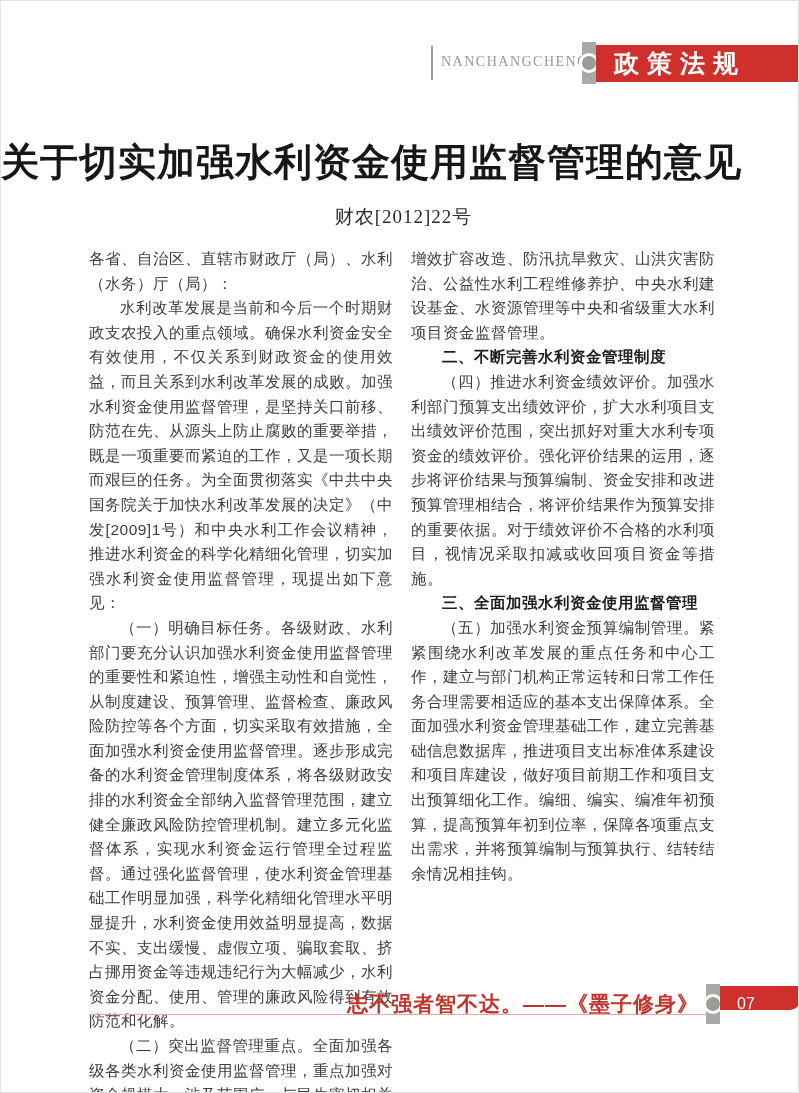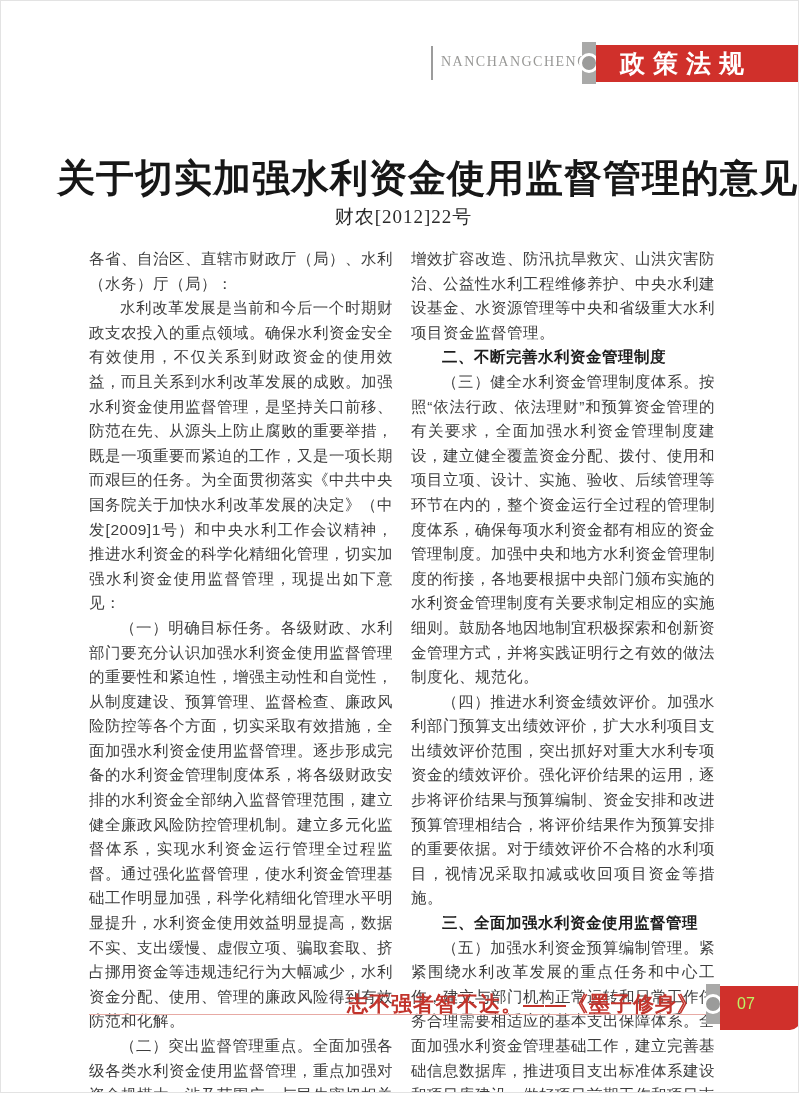--- a/index.html
+++ b/index.html
@@ -35,29 +35,29 @@
   }
   .hdr-connector { left: 581px; top: 41px; height: 42px; }
   .hdr-redbox {
     position: absolute; left: 595px; top: 44px;
     width: 204px; height: 37px;
     background: #d0302b;
     color: #ffffff;
     font-size: 25px; font-weight: bold;
     letter-spacing: 8px;
     line-height: 37px;
-    padding-left: 24px;
+    padding-left: 18px;
     box-sizing: border-box;
     font-family: "Liberation Sans", sans-serif;
   }
 
   
   .title {
-    position: absolute; top: 152px; left: 0; width: 100%;
-    text-align: right;
+    position: absolute; top: 136px; left: 0; width: 100%;
+    text-align: left;
     font-family: "Liberation Serif", serif;
     font-weight: 900;
     font-size: 38px;
     color: #171717;
     letter-spacing: 1px;
   }
   .doc-number {
     position: absolute; top: 203px; left: 4px; width: 100%;
     text-align: center;
     font-family: "Liberation Serif", serif;
@@ -91,24 +91,24 @@
     width: 617px; height: 1px; background: #e7aaa4;
   }
   .footer-quote {
     position: absolute; top: 989px; right: 99px;
     font-size: 21px; font-weight: bold;
     color: #c2342c; letter-spacing: 1px;
   }
   .ftr-connector { left: 705px; top: 983px; height: 40px; }
   .ftr-redbox {
     position: absolute; left: 719px; top: 985px;
-    width: 80px; height: 44px;
+    width: 80px; height: 24px;
     background: #d0302b;
     border-radius: 0 0 10px 0;
-    color: #bef264;
+    color: #ffffff;
     font-size: 16px;
     line-height: 36px;
     padding-left: 17px;
     box-sizing: border-box;
   }
 </style>
 </head>
 <body>
 
 <div class="page">
@@ -128,21 +128,20 @@
   <div class="body-area">
     <div class="col">
       <p class="para">各省、自治区、直辖市财政厅（局）、水利（水务）厅（局）：</p>
       <p class="para indent">水利改革发展是当前和今后一个时期财政支农投入的重点领域。确保水利资金安全有效使用，不仅关系到财政资金的使用效益，而且关系到水利改革发展的成败。加强水利资金使用监督管理，是坚持关口前移、防范在先、从源头上防止腐败的重要举措，既是一项重要而紧迫的工作，又是一项长期而艰巨的任务。为全面贯彻落实《中共中央国务院关于加快水利改革发展的决定》（中发[2009]1号）和中央水利工作会议精神，推进水利资金的科学化精细化管理，切实加强水利资金使用监督管理，现提出如下意见：</p>
       <p class="para indent">（一）明确目标任务。各级财政、水利部门要充分认识加强水利资金使用监督管理的重要性和紧迫性，增强主动性和自觉性，从制度建设、预算管理、监督检查、廉政风险防控等各个方面，切实采取有效措施，全面加强水利资金使用监督管理。逐步形成完备的水利资金管理制度体系，将各级财政安排的水利资金全部纳入监督管理范围，建立健全廉政风险防控管理机制。建立多元化监督体系，实现水利资金运行管理全过程监督。通过强化监督管理，使水利资金管理基础工作明显加强，科学化精细化管理水平明显提升，水利资金使用效益明显提高，数据不实、支出缓慢、虚假立项、骗取套取、挤占挪用资金等违规违纪行为大幅减少，水利资金分配、使用、管理的廉政风险得到有效防范和化解。</p>
       <p class="para indent">（二）突出监督管理重点。全面加强各级各类水利资金使用监督管理，重点加强对资金规模大、涉及范围广、与民生密切相关的水利项目资金的监督管理，按照各项资金使用管理制度，突出抓好大江大河治理、病险水库除险加固、中小河流治理、农村饮水安全工程、大中型灌区续建配套和节水改造、小型农田水利建设、农村水电</p>
     </div>
     <div class="col">
       <p class="para">增效扩容改造、防汛抗旱救灾、山洪灾害防治、公益性水利工程维修养护、中央水利建设基金、水资源管理等中央和省级重大水利项目资金监督管理。</p>
       <p class="para heading">二、不断完善水利资金管理制度</p>
-      <p class="para indent">（三）健全水利资金管理制度体系。按照“依法行政、依法理财”和预算资金管理的有关要求，全面加强水利资金管理制度建设，建立健全覆盖资金分配、拨付、使用和项目立项、设计、实施、验收、后续管理等环节在内的，整个资金运行全过程的管理制度体系，确保每项水利资金都有相应的资金管理制度。加强中央和地方水利资金管理制度的衔接，各地要根据中央部门颁布实施的水利资金管理制度有关要求制定相应的实施细则。鼓励各地因地制宜积极探索和创新资金管理方式，并将实践证明行之有效的做法制度化、规范化。</p>
       <p class="para indent">（四）推进水利资金绩效评价。加强水利部门预算支出绩效评价，扩大水利项目支出绩效评价范围，突出抓好对重大水利专项资金的绩效评价。强化评价结果的运用，逐步将评价结果与预算编制、资金安排和改进预算管理相结合，将评价结果作为预算安排的重要依据。对于绩效评价不合格的水利项目，视情况采取扣减或收回项目资金等措施。</p>
       <p class="para heading">三、全面加强水利资金使用监督管理</p>
       <p class="para indent">（五）加强水利资金预算编制管理。紧紧围绕水利改革发展的重点任务和中心工作，建立与部门机构正常运转和日常工作任务合理需要相适应的基本支出保障体系。全面加强水利资金管理基础工作，建立完善基础信息数据库，推进项目支出标准体系建设和项目库建设，做好项目前期工作和项目支出预算细化工作。编细、编实、编准年初预算，提高预算年初到位率，保障各项重点支出需求，并将预算编制与预算执行、结转结余情况相挂钩。</p>
     </div>
   </div>
 
   <div class="footer-rule"></div>
   <div class="footer-quote">志不强者智不达。——《墨子修身》</div>
   <div class="connector ftr-connector">
     <div class="dot"></div>

